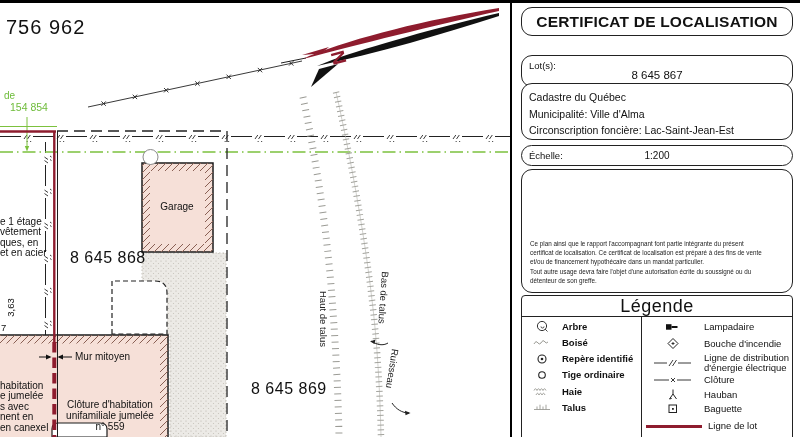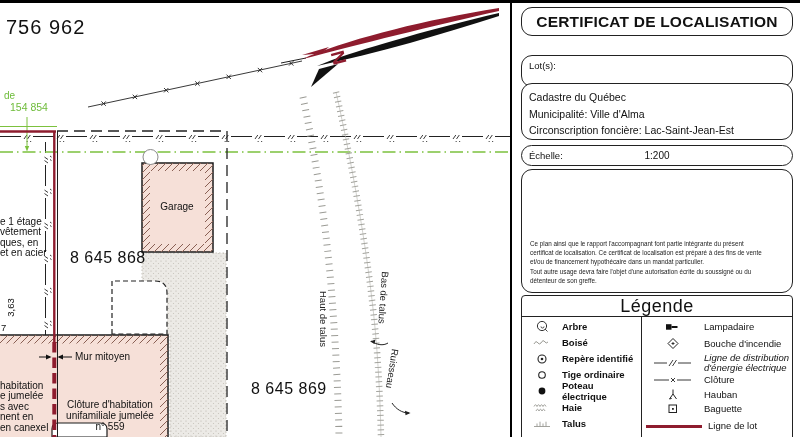--- a/index.html
+++ b/index.html
@@ -39,21 +39,21 @@
              justify-content:center;font-size:18px;letter-spacing:0.5px;}
   #leg-body{position:absolute;left:0;top:21.3px;right:0;bottom:0;display:flex;}
   #leg-left{width:120px;border-right:1.3px solid #222;box-sizing:border-box;padding-top:1px;}
   #leg-right{flex:1;padding-top:1px;}
   .lrow{display:flex;align-items:center;height:16.2px;font-weight:bold;}
   .lrow .ic{width:40px;display:flex;justify-content:center;}
   .lrow .lab{font-size:9.5px;}
   .rrow{display:flex;align-items:center;}
   .rrow .ic{width:62px;display:flex;justify-content:center;}
   .rrow .lab{font-size:9.5px;line-height:10px;}
-  .lab-wrap{width:88px;white-space:normal;font-style:italic;}
+  .lab-wrap{width:88px;white-space:normal;}
   .lotline-chip{display:inline-block;width:56px;height:3px;background:#8e1c2e;}
   .lab-big{font-size:10.5px;}
 </style>
 </head>
 <body>
 
 <div id="stage">
   <div id="topbar"></div>
 
   <div id="plan">
@@ -196,20 +196,21 @@
     <div class="plbl rot90" style="left:401px;top:350px;transform:rotate(99deg)">Ruisseau</div>
   </div>
 
   <div id="panel">
     <div class="box" id="title-box">
       <span>CERTIFICAT DE LOCALISATION</span>
     </div>
 
     <div class="box" id="lot-box">
       <span class="box-tag">Lot(s):</span>
+      <div id="lot-value">8 645 867</div>
     </div>
 
     <div class="box" id="cad-box">
       <div>Cadastre du Québec</div>
       <div>Municipalité: Ville d'Alma</div>
       <div>Circonscription foncière:  Lac-Saint-Jean-Est</div>
     </div>
 
     <div class="box" id="ech-box">
       <span class="box-tag">Échelle:</span>
@@ -262,28 +263,20 @@
           <div class="lrow">
             <span class="ic">
               <svg width="12" height="12">
                   <circle cx="6" cy="6" r="3.3" fill="none" stroke="#222" stroke-width="1.1"></circle>
                 </svg>
             </span>
             <span class="lab">Tige ordinaire</span>
           </div>
           <div class="lrow">
             <span class="ic">
-              <svg width="12" height="12">
-                  <circle cx="6" cy="6" r="3.4" fill="#111"></circle>
-                </svg>
-            </span>
-            <span class="lab">Poteau électrique</span>
-          </div>
-          <div class="lrow">
-            <span class="ic">
               <svg width="18" height="11">
                   <path d="M1,4.5 q1.5,-3.5 3,0 q1.5,-3.5 3,0 q1.5,-3.5 3,0 q1.5,-3.5 3,0 M3,9 q1.5,-3.5 3,0 q1.5,-3.5 3,0 q1.5,-3.5 3,0" fill="none" stroke="#9a9a94" stroke-width="0.9"></path>
                 </svg>
             </span>
             <span class="lab">Haie</span>
           </div>
           <div class="lrow">
             <span class="ic">
               <svg width="18" height="10">
                   <path d="M1,7.5 h16 M4,7.5 v-3 M7,7.5 v-4.8 M10,7.5 v-3 M13,7.5 v-4.8" fill="none" stroke="#9a9a94" stroke-width="0.9"></path>

